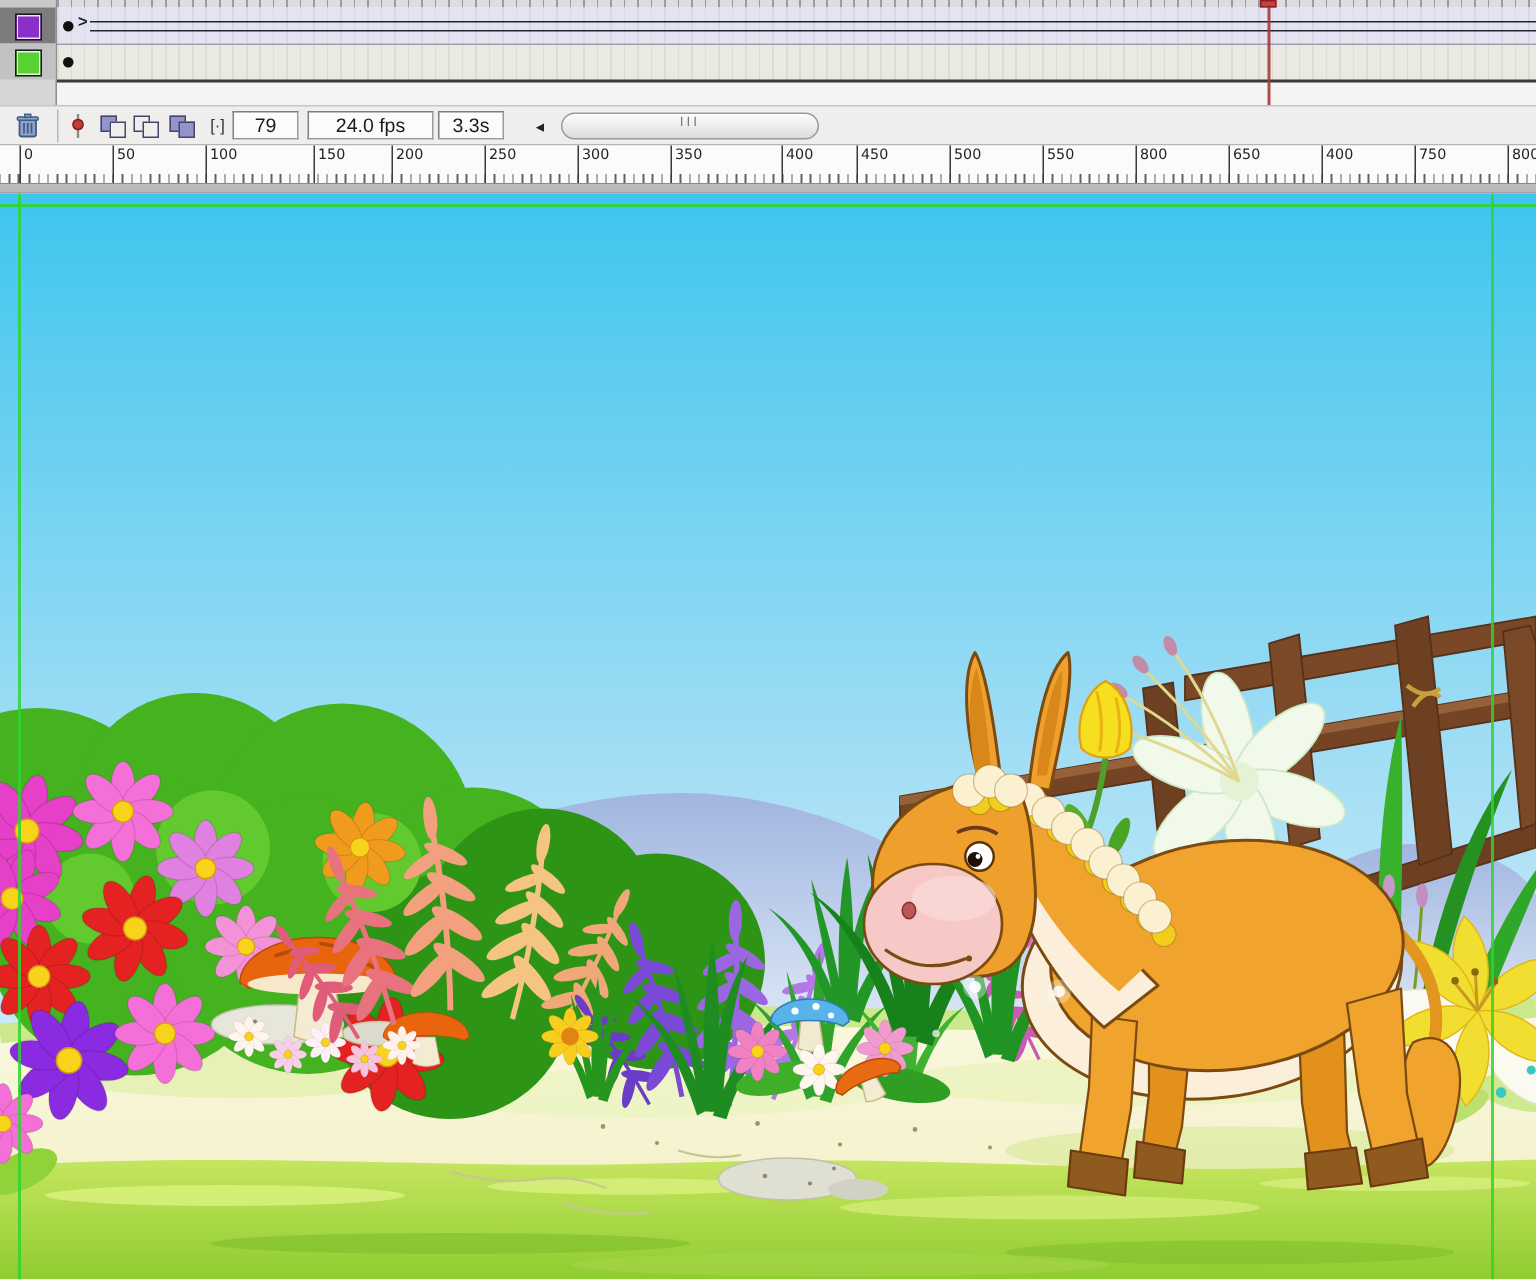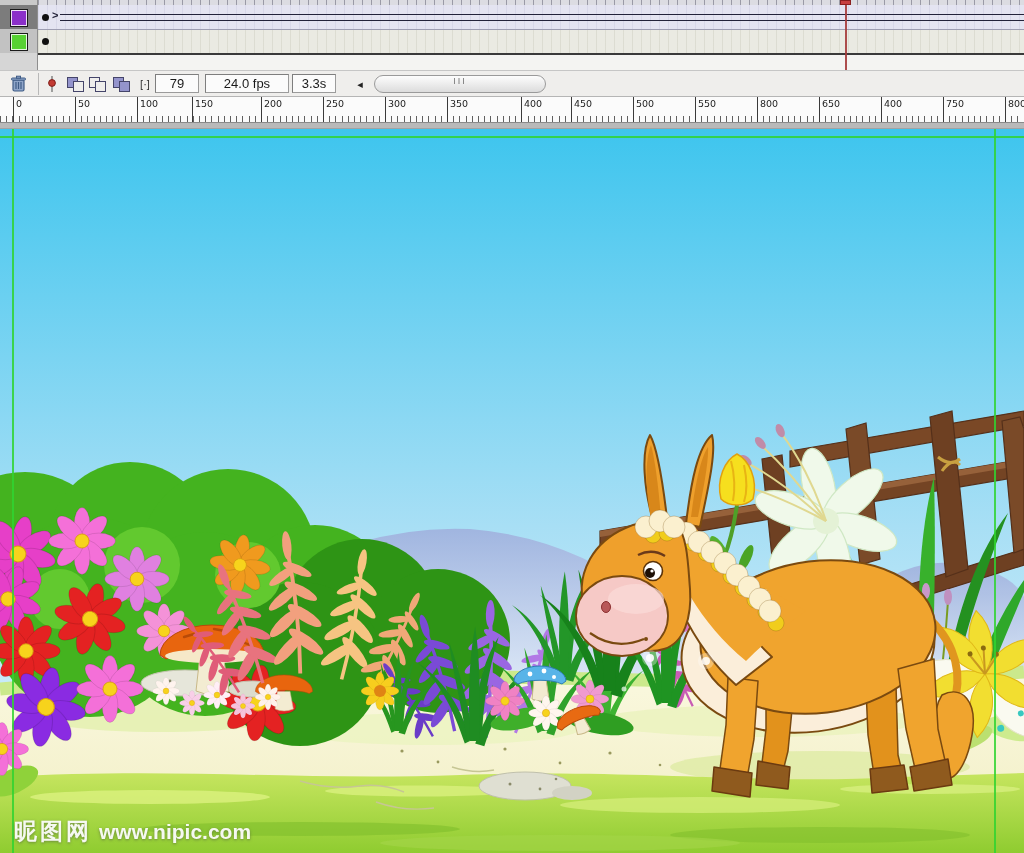--- a/index.html
+++ b/index.html
@@ -156,21 +156,21 @@
     <div id="ruler-ticks">
         <div class="ruler-major" style="left: 13px;">
           <span>0</span>
         </div>
         <div class="ruler-major" style="left: 75px;">
           <span>50</span>
         </div>
         <div class="ruler-major" style="left: 137px;">
           <span>100</span>
         </div>
-        <div class="ruler-major" style="left: 192px;">
+        <div class="ruler-major" style="left: 209px;">
           <span>150</span>
         </div>
         <div class="ruler-major" style="left: 261px;">
           <span>200</span>
         </div>
         <div class="ruler-major" style="left: 323px;">
           <span>250</span>
         </div>
         <div class="ruler-major" style="left: 385px;">
           <span>300</span>
@@ -598,18 +598,14 @@
           <circle cx="706" cy="532" r="4" fill="#fff" opacity=".85"></circle>
       <circle cx="624" cy="560" r="2.5" fill="#fff" opacity=".7"></circle>
     </g>
   </svg>
   </div>
 
   <div class="guide v" style="left:12px;"></div>
   <div class="guide v" style="left:994px;"></div>
   <div class="guide h"></div>
 
-  <div class="wm-logo">
-    <span class="cn">昵图网</span>
-    <span class="url">www.nipic.com</span>
-  </div>
 
 </div>
 
 </body></html>

